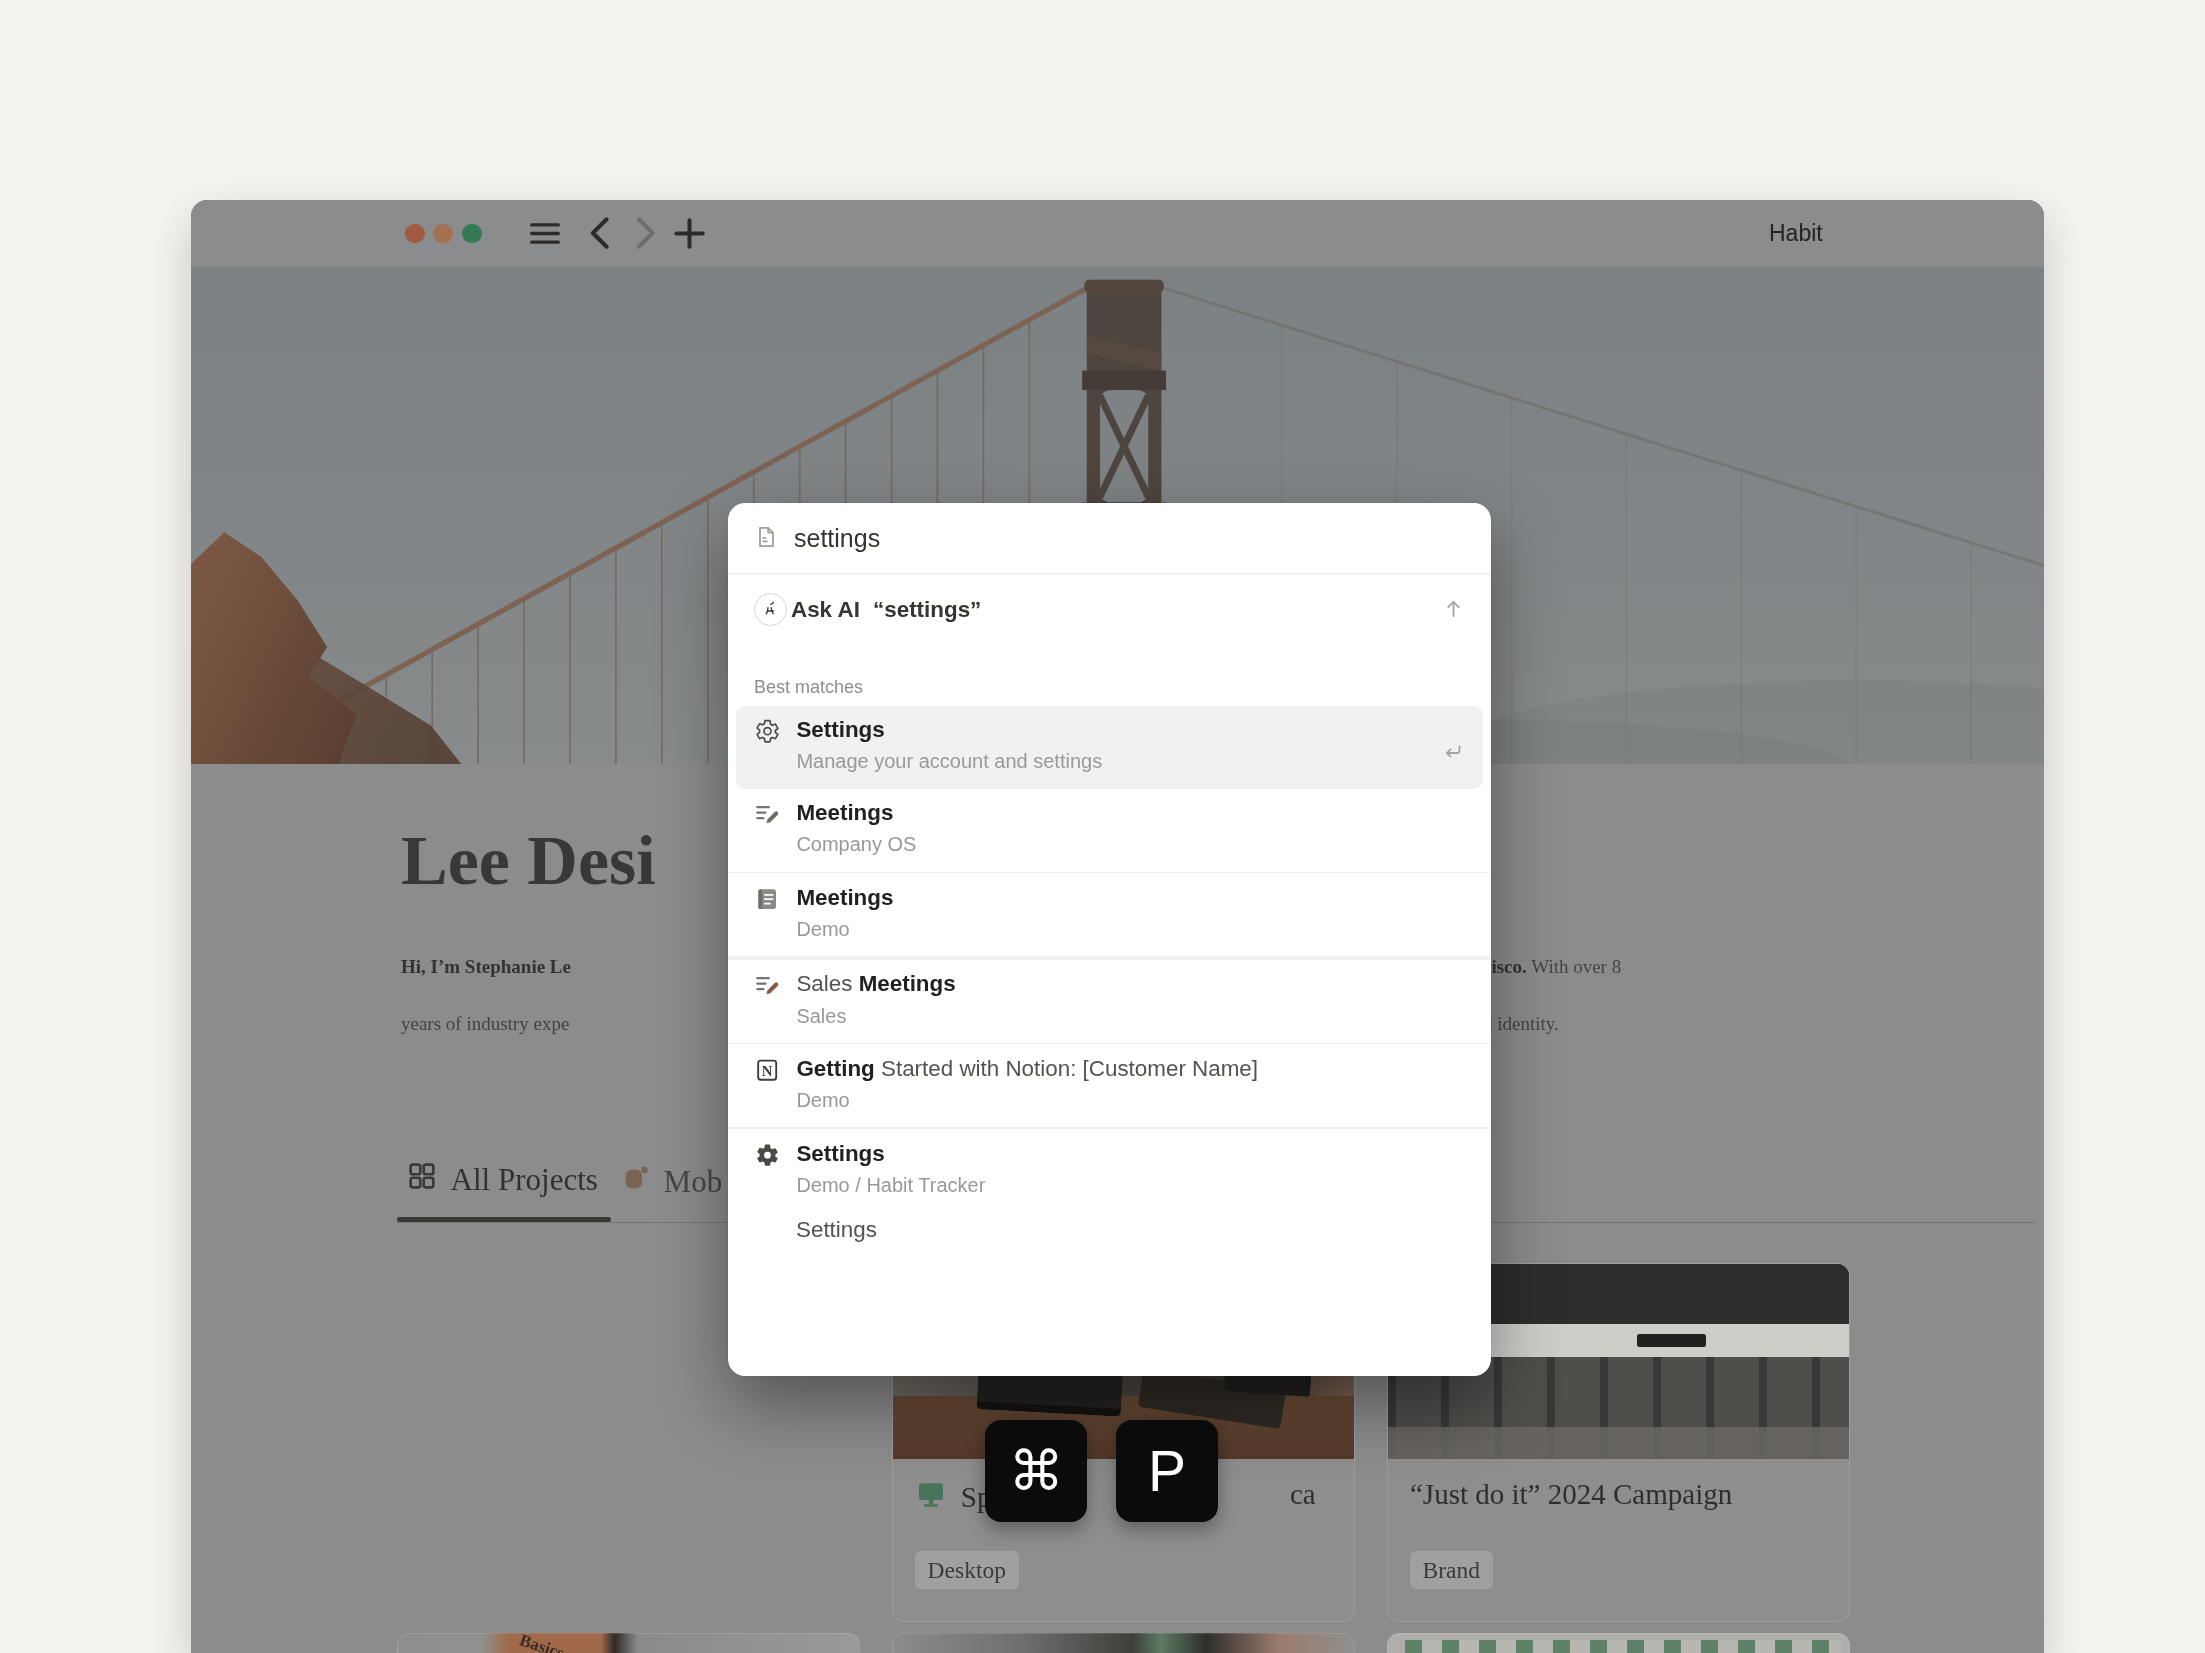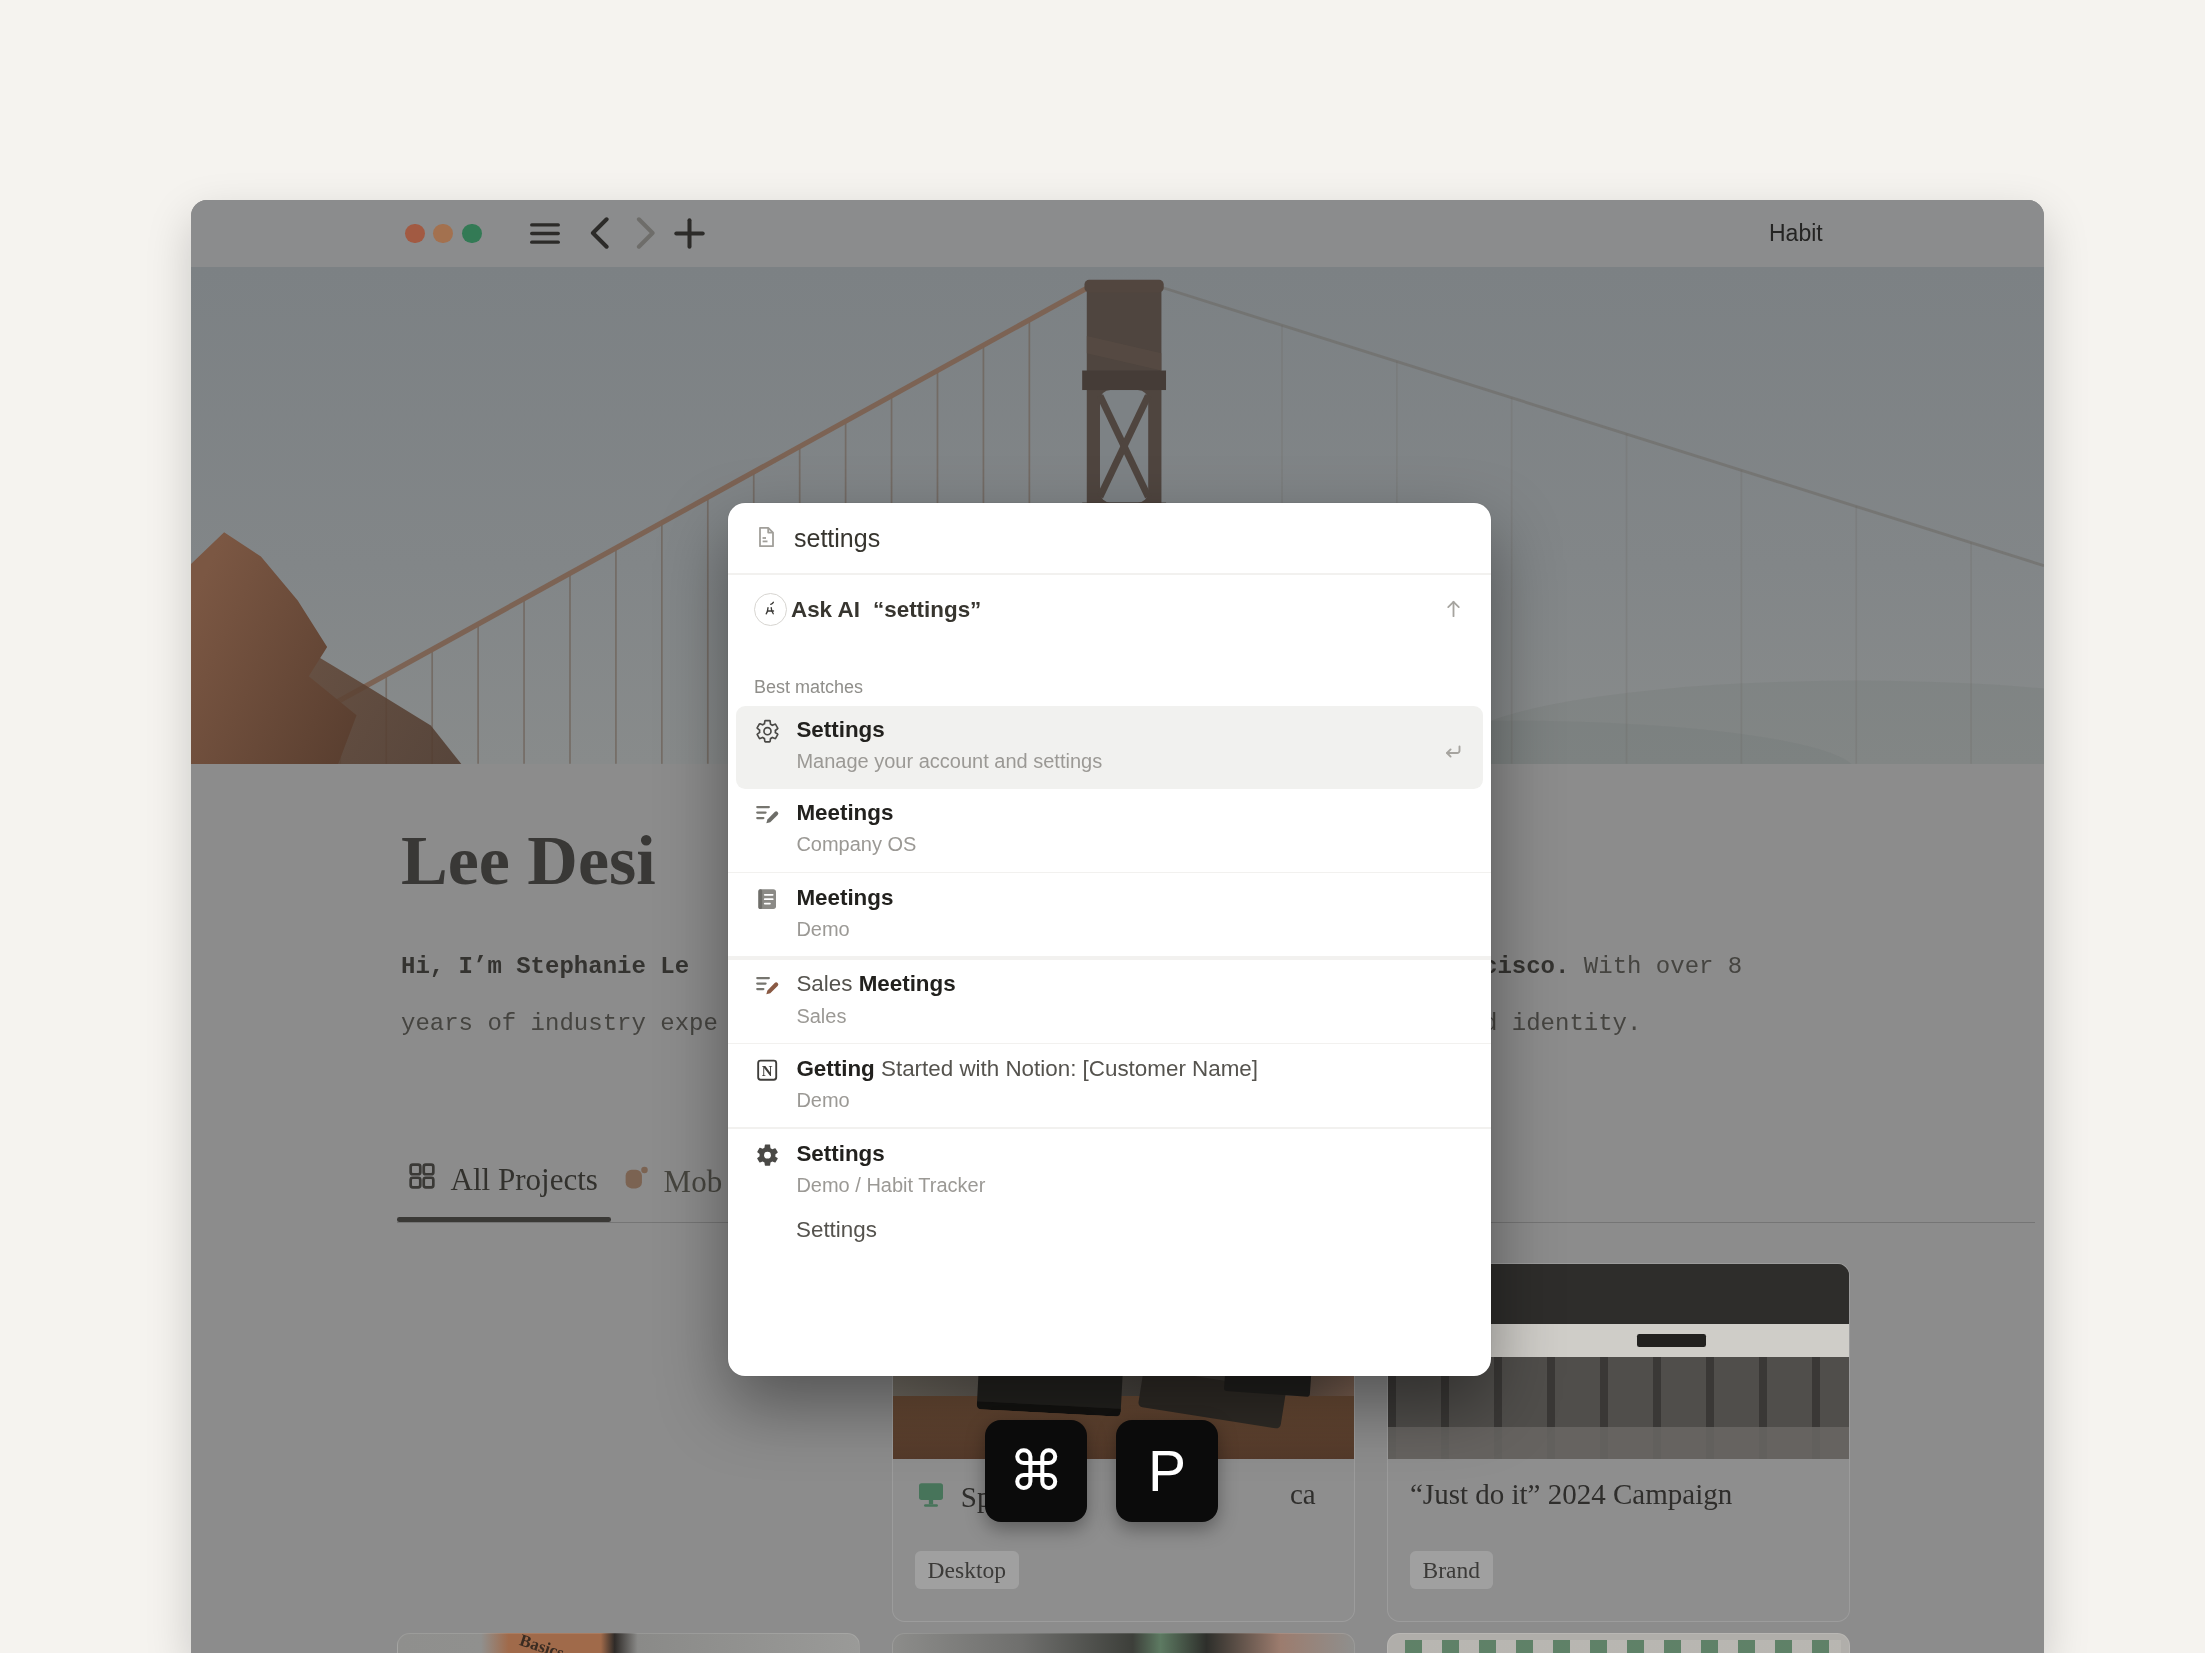--- a/index.html
+++ b/index.html
@@ -29,21 +29,21 @@
   #rock{left:0;top:253px;width:368px;height:244px;
     background:linear-gradient(115deg,#7b5743 8%,#5a3f30 55%,#3e2c23 95%);
     clip-path:polygon(0 18%,9% 5%,19% 15%,29% 33%,37% 52%,32% 64%,45% 80%,40% 100%,0 100%);}
   #rock2{left:0;top:322px;width:436px;height:175px;opacity:.85;
     background:linear-gradient(120deg,#6e503d,#49352a 80%);
     clip-path:polygon(0 30%,12% 18%,26% 34%,40% 55%,55% 78%,62% 100%,0 100%);}
 
   
   #page-title{left:210px;top:618px;font-family:"Liberation Serif",serif;font-weight:700;
     font-size:70px;line-height:86px;color:#393836;white-space:nowrap;}
-  .para{font-family:Liberation Mono, monospace;font-size:24px;line-height:57px;color:#454440;white-space:nowrap;}
+  .para{font-family:Liberation Serif, serif;font-size:19px;line-height:57px;color:#454440;white-space:nowrap;}
   .para b{color:#343330;}
   #para-left{left:210px;top:738px;}
   #para-right{left:1292px;top:738px;}
 
   
   .tab{display:flex;align-items:center;gap:12.6px;font-family:"Liberation Serif",serif;
     font-size:31px;color:#32312d;white-space:nowrap;}
   #tab1{left:215px;top:960px;}
   #tab2{left:431px;top:963px;color:#46453f;}
   #tab-underline{left:206px;top:1017px;width:214px;height:5.2px;background:#3a3936;border-radius:2.3px;}

